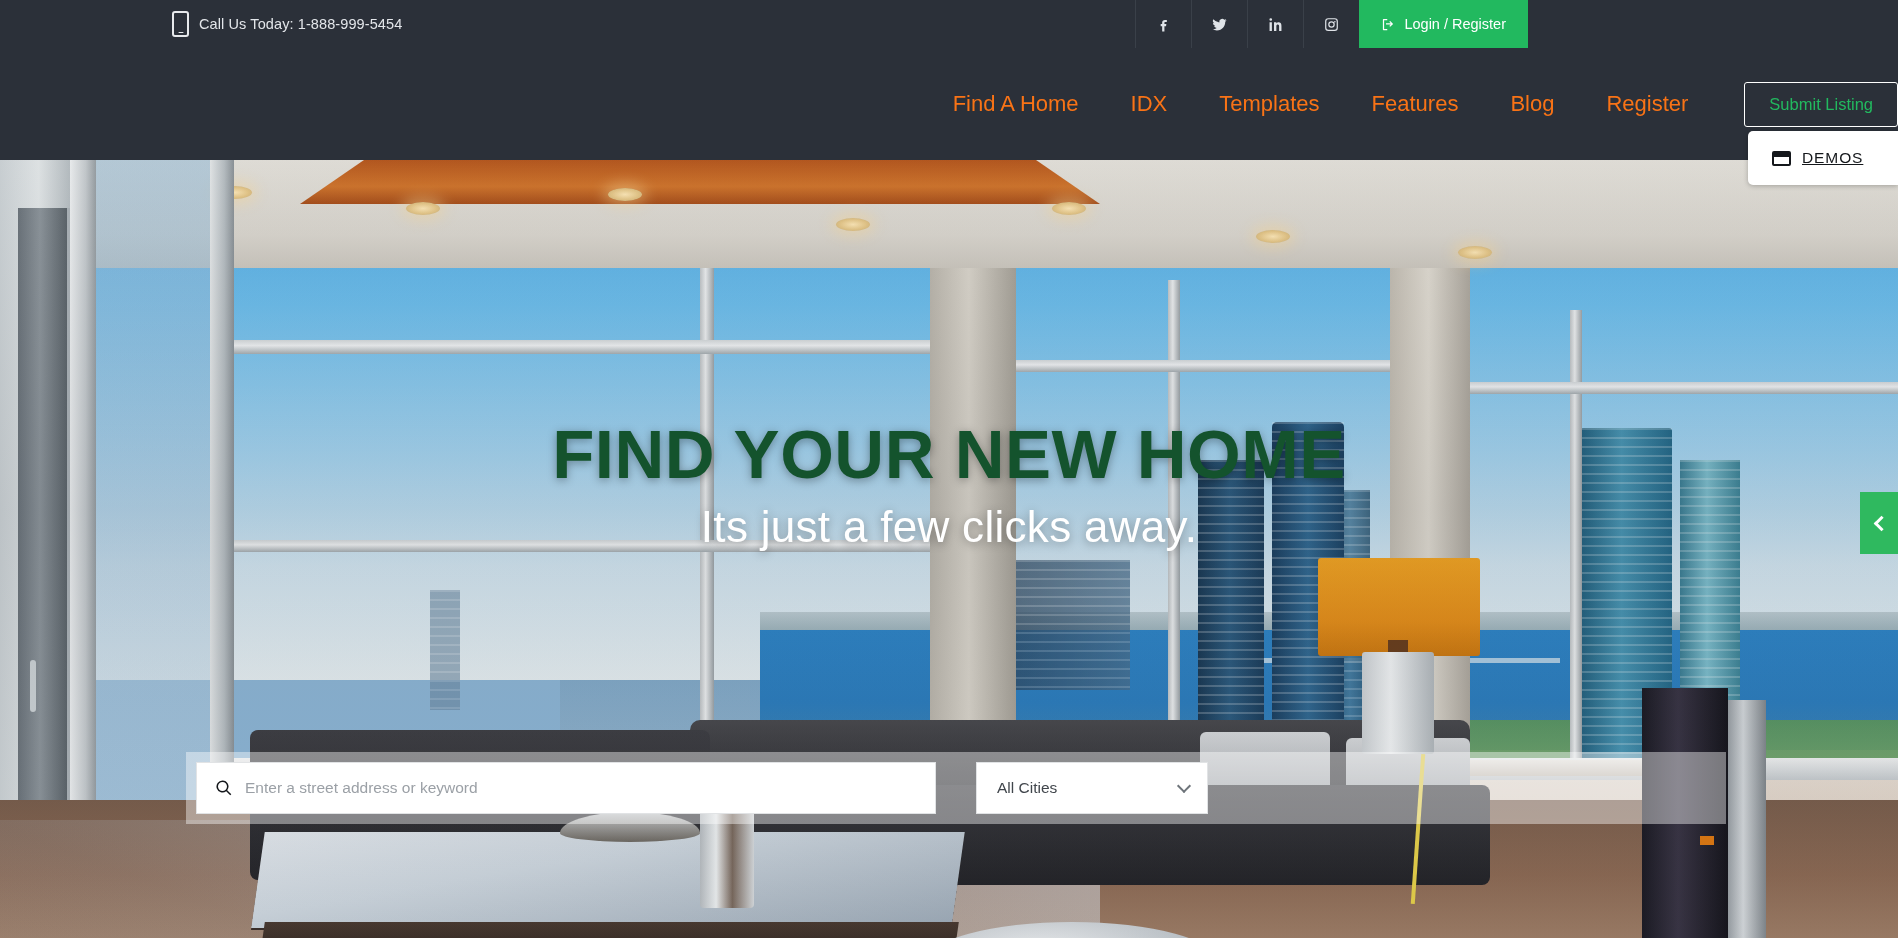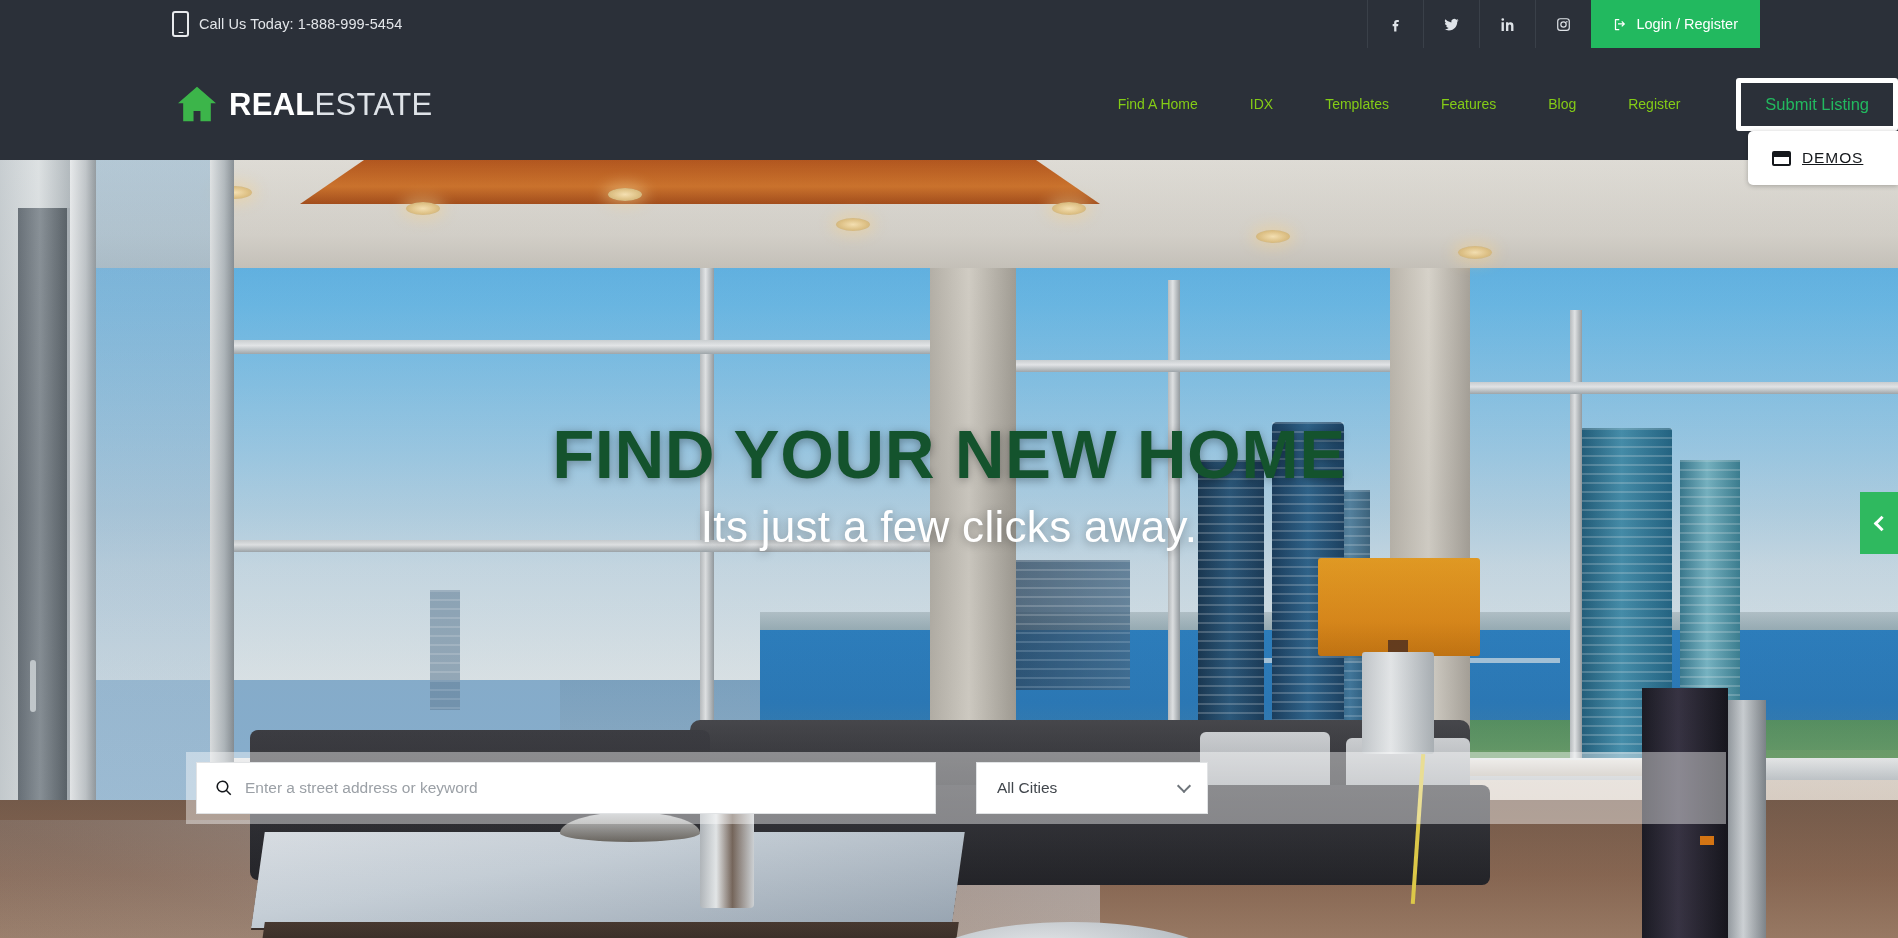--- a/index.html
+++ b/index.html
@@ -9,21 +9,21 @@
     overflow: hidden;
     font-family: "Liberation Sans", sans-serif;
     background: #2b3039;
   }
 
   .page { position: relative; width: 1898px; height: 938px; overflow: hidden; }
 
   
   .topbar {
     position: absolute; top: 0; left: 0;
-    width: 1760px; height: 48px;
+    width: 1528px; height: 48px;
     background: #2b3039;
     display: flex; align-items: center;
     z-index: 40;
   }
   .topbar-left {
     display: flex; align-items: center;
     margin-left: 172px; gap: 10px;
   }
   .phone-icon {
     width: 17px; height: 26px;
@@ -80,26 +80,26 @@
   .logo-house { width: 42px; height: 38px; flex: none; }
   .logo-text { font-size: 31px; letter-spacing: .3px; line-height: 1; }
   .logo-bold { color: #ffffff; font-weight: bold; }
   .logo-light { color: #dfe3e8; font-weight: 300; }
 
   .nav {
     margin-left: auto;
     display: flex; align-items: center; gap: 0;
   }
   .nav-item {
-    color: #84cc16; font-size: 14px;
+    color: #f97316; font-size: 22px;
     padding: 0 26px; cursor: pointer; white-space: nowrap;
   }
   .submit-btn {
     margin-left: 30px;
-    border: 5px solid #ffffff;
+    border: 1px solid #ffffff;
     color: #22b95f; font-size: 16.5px;
     padding: 12px 24px;
     border-radius: 3px;
     cursor: pointer; white-space: nowrap;
   }
 
   .demos-tab {
     position: absolute; right: 0; top: 83px;
     background: #ffffff;
     border-radius: 5px 0 0 5px;
@@ -490,28 +490,20 @@
       <div class="login-btn">
         <svg viewBox="0 0 24 24">
             <path d="M10 3H4a1 1 0 0 0-1 1v16a1 1 0 0 0 1 1h6v-2H5V5h5V3zm4.7 3.3-1.4 1.4L15.6 10H8v2h7.6l-2.3 2.3 1.4 1.4L19.4 11l-4.7-4.7z"></path>
           </svg>
         <span>Login / Register</span>
       </div>
     </div>
   </div>
 
   <div class="header">
-    <div class="logo">
-      <svg class="logo-house" viewBox="0 0 48 44">
-        <path d="M24 2 2 21h6v21h12V30h8v12h12V21h6L24 2z" fill="#3cb54a"></path>
-      </svg>
-      <div class="logo-text">
-        <span class="logo-bold">REAL</span><span class="logo-light">ESTATE</span>
-      </div>
-    </div>
 
     <nav class="nav">
       <div class="nav-item">Find A Home</div>
       <div class="nav-item">IDX</div>
       <div class="nav-item">Templates</div>
       <div class="nav-item">Features</div>
       <div class="nav-item">Blog</div>
       <div class="nav-item">Register</div>
       <div class="submit-btn">Submit Listing</div>
     </nav>

